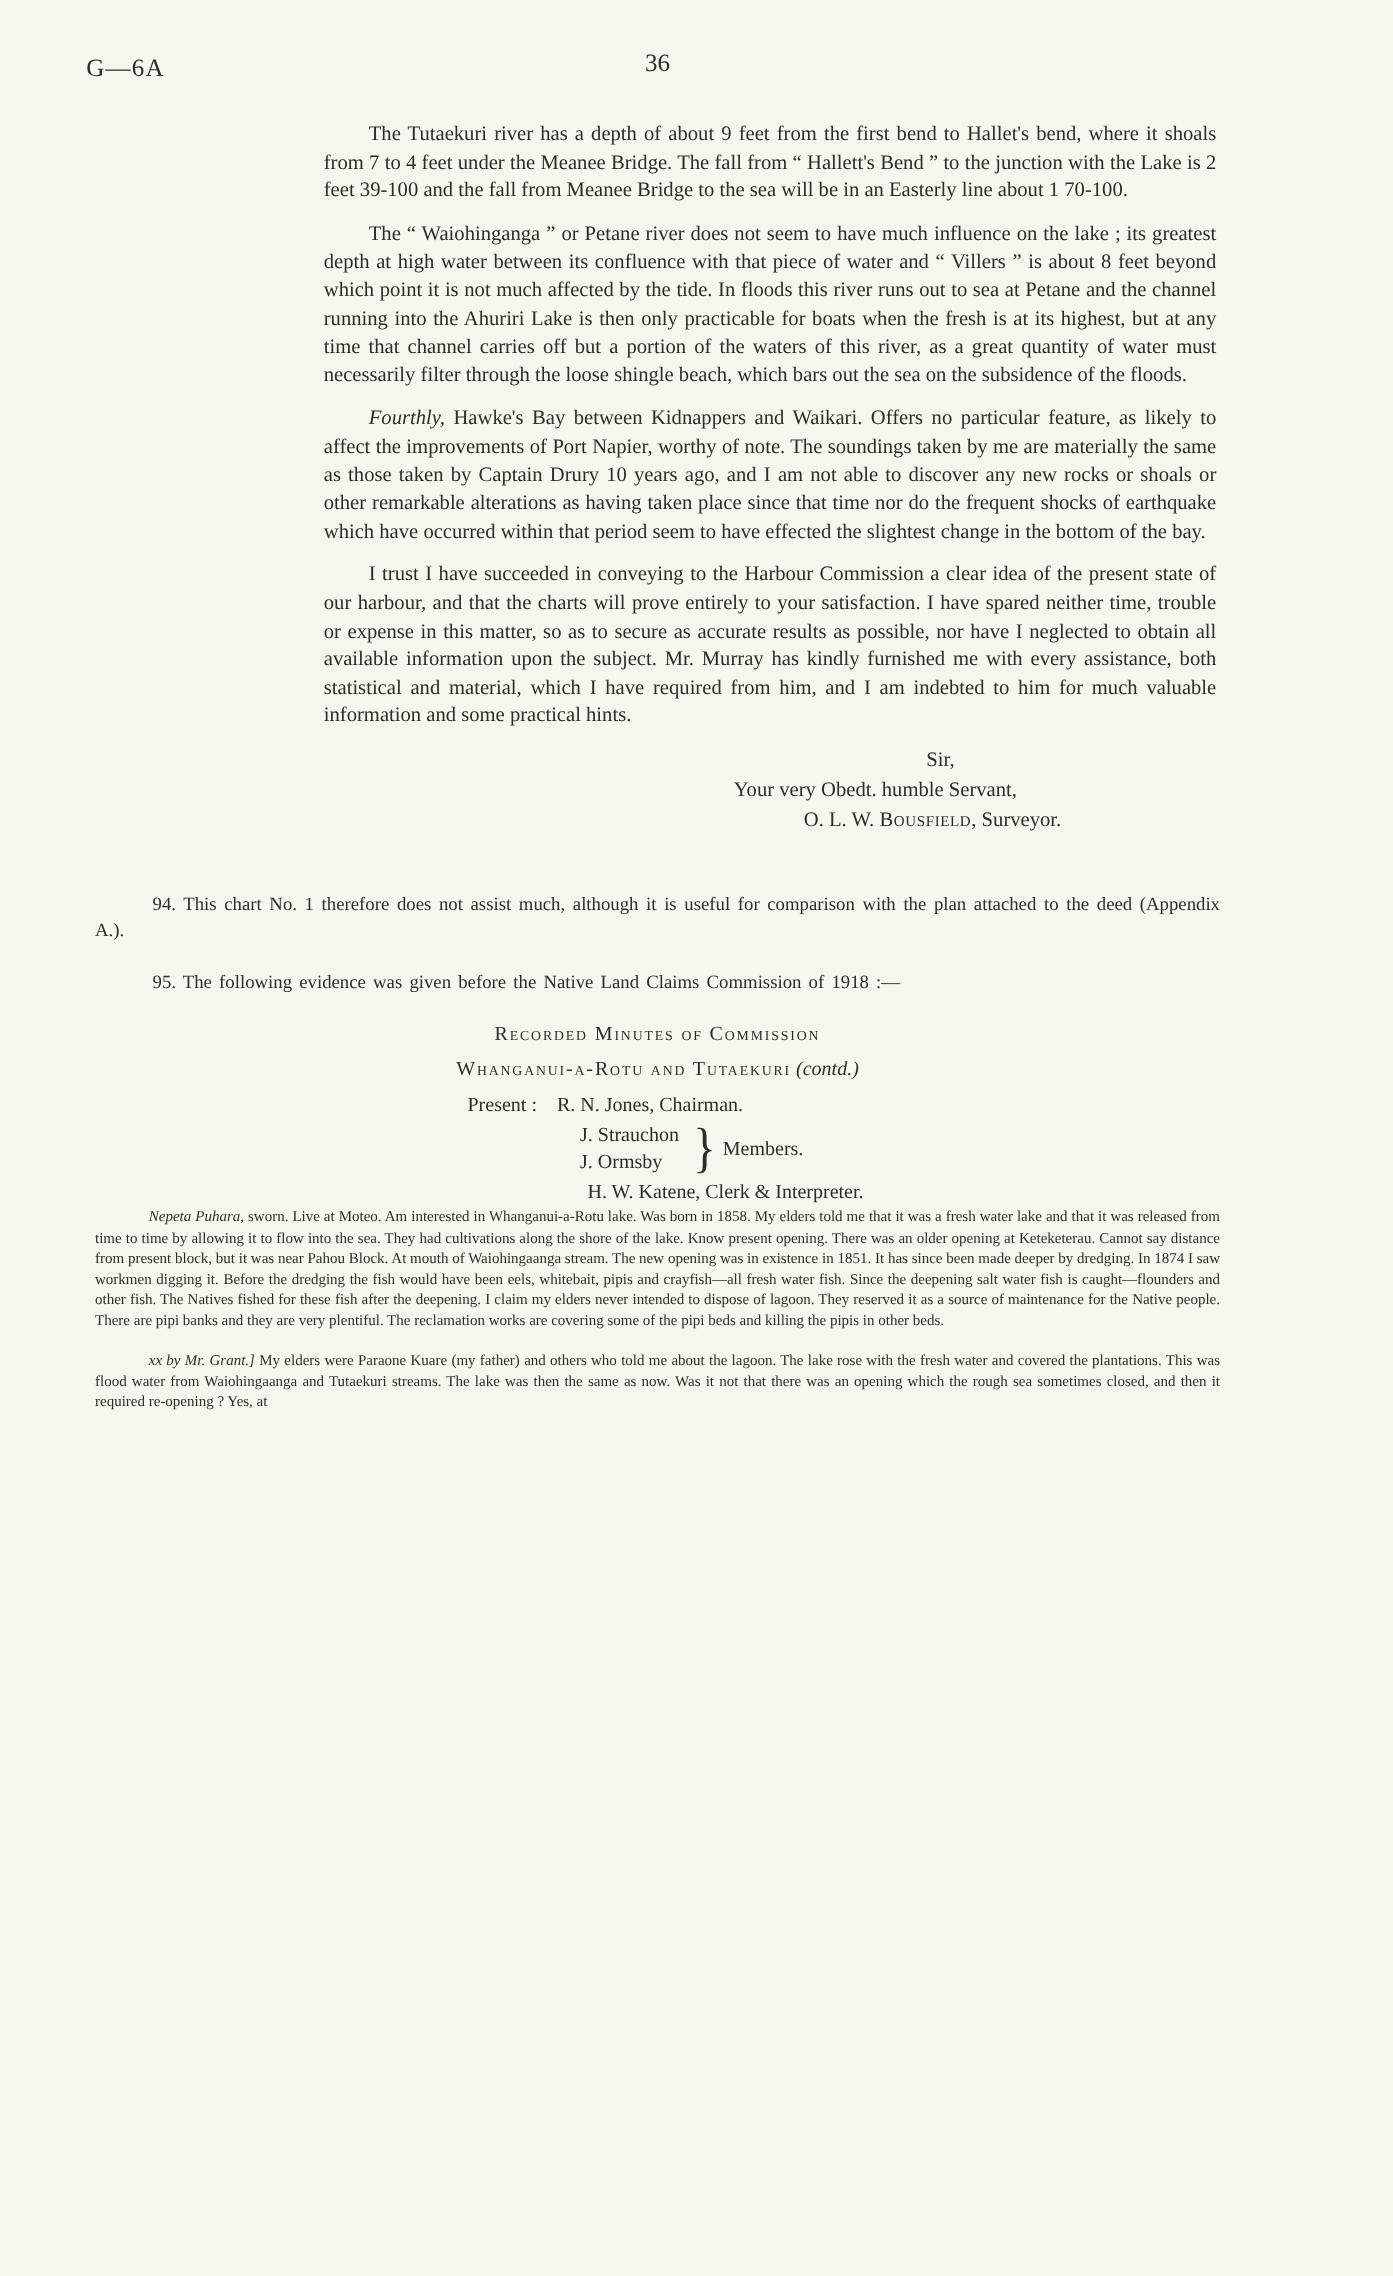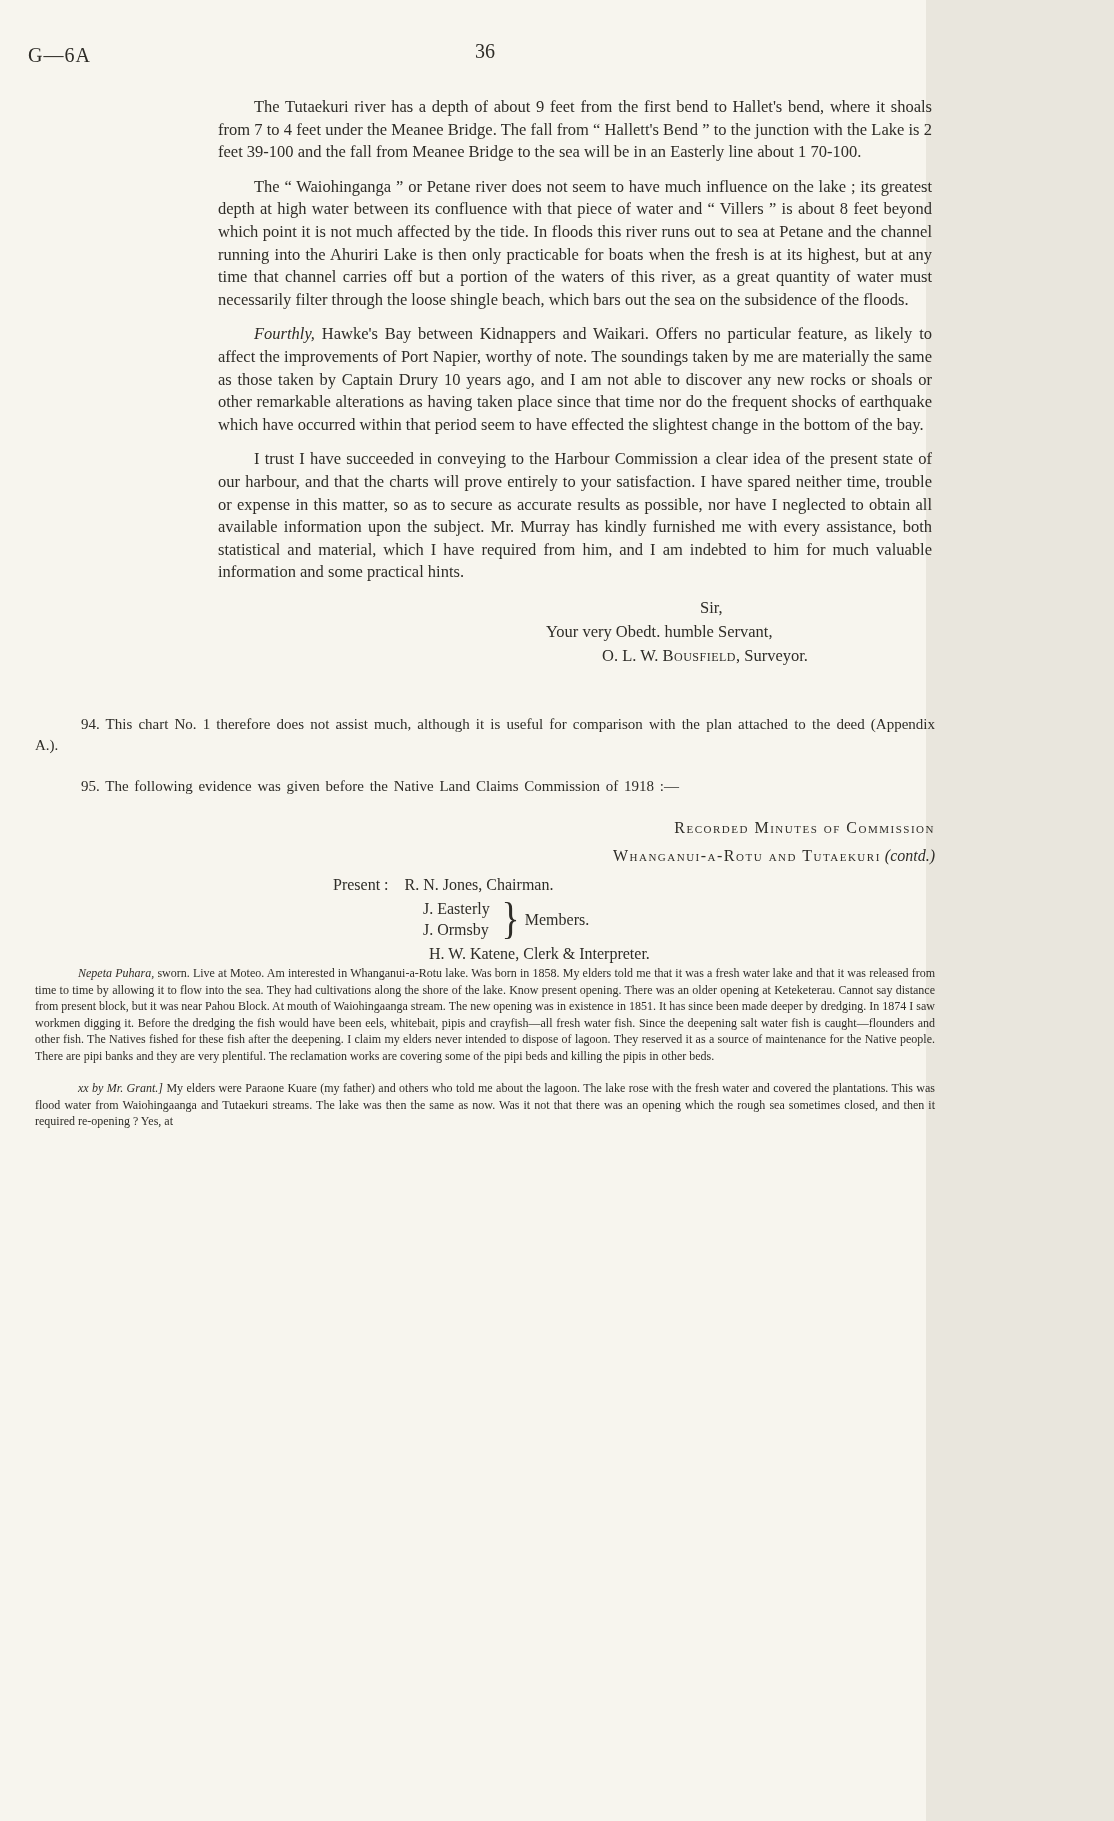--- a/index.html
+++ b/index.html
@@ -6,24 +6,25 @@
   html, body { background: #e9e6dd; }
   body {
     width: 1114px;
     height: 1821px;
     position: relative;
     font-family: "Liberation Serif", serif;
     color: #2e2c27;
     overflow: hidden;
   }
   .page {
-    width: 926px;
+    width: 1114px;
     height: 1821px;
     background: #f7f5ee;
     padding-top: 40px;
+    padding-left: 41px;
   }
   .page-header {
     position: relative;
     height: 34px;
     margin-bottom: 22px;
   }
   .doc-ref {
     position: absolute;
     left: 28px;
     top: 4px;
@@ -74,21 +75,21 @@
   }
   
   .minutes {
     margin-left: 35px;
     width: 900px;
     font-size: 16px;
     line-height: 1.35;
     margin-top: 4px;
   }
   .minutes-heading {
-    text-align: right;
+    text-align: center;
     margin-bottom: 7px;
   }
   .small-caps { font-variant: small-caps; letter-spacing: 1.5px; }
   .contd { font-style: italic; font-variant: normal; letter-spacing: 0; }
   .minutes-dateline { text-align: center; margin-bottom: 7px; }
   .present-block { text-align: left; }
   .present-line { margin-left: 298px; }
   .present-label { margin-right: 16px; }
   .members-row {
     margin-left: 388px;
@@ -149,21 +150,21 @@
   </div>
 
   <div class="minutes">
     <div class="minutes-heading small-caps">Recorded Minutes of Commission</div>
     <div class="minutes-heading"><span class="small-caps">Whanganui-a-Rotu and Tutaekuri</span>&nbsp;<span class="contd">(contd.)</span></div>
 
     <div class="present-block">
       <div class="present-line"><span class="present-label">Present :</span><span>R. N. Jones, Chairman.</span></div>
       <div class="members-row">
         <div class="members-names">
-          <div>J. Easterly</div>
+          <div>J. Strauchon</div>
           <div>J. Ormsby</div>
         </div>
         <span class="brace">}</span>
         <span>Members.</span>
       </div>
       <div class="clerk-line">H. W. Katene, Clerk &amp; Interpreter.</div>
     </div>
   </div>
 
   <div class="testimony">

